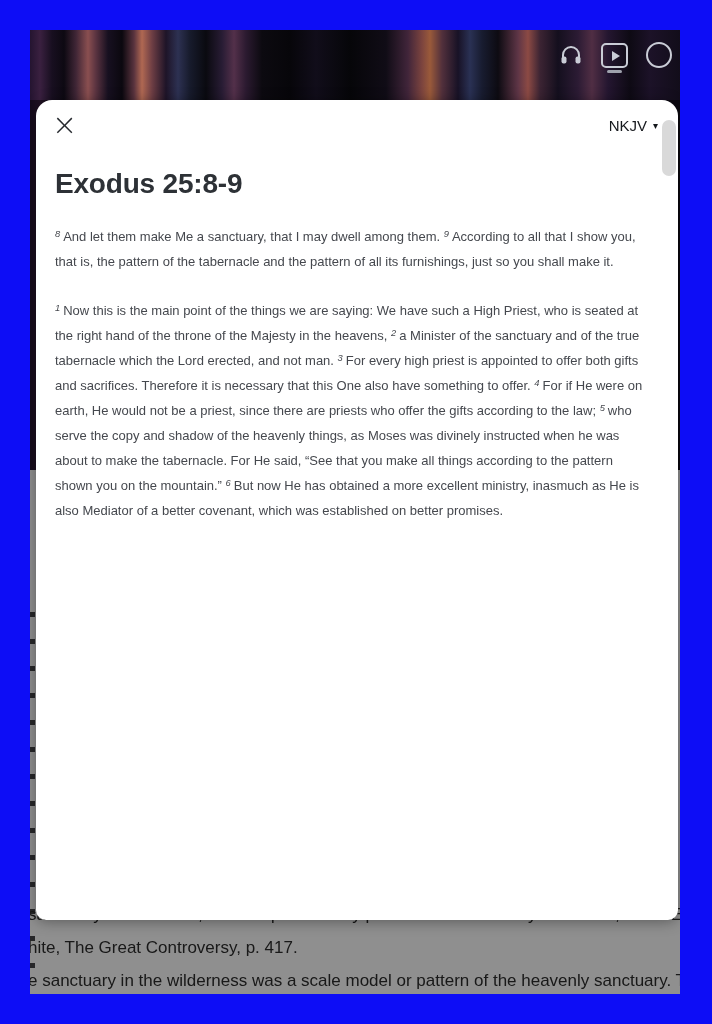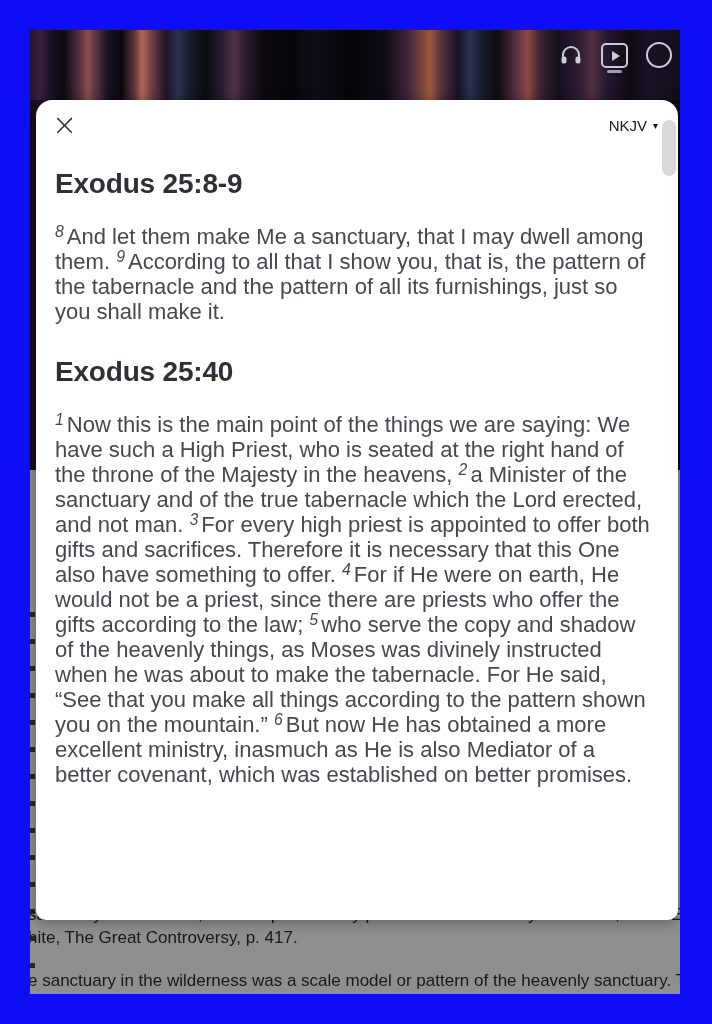--- a/index.html
+++ b/index.html
@@ -23,39 +23,39 @@
   .video-icon{width:23px;height:21px;margin-top:9px;border:2px solid #c9ccd6;border-radius:5px;
     display:flex;align-items:center;justify-content:center;position:relative;}
   .video-icon .tri{width:0;height:0;border-left:8px solid #c9ccd6;border-top:5px solid transparent;border-bottom:5px solid transparent;margin-left:2px;}
   .video-icon .bar{position:absolute;left:4px;right:4px;bottom:-7px;height:3px;background:#9fa2ad;border-radius:2px;}
   .profile-circle{width:22px;height:22px;margin-top:8px;border:2px solid #c9ccd6;border-radius:50%;}
 
   
   .page{position:absolute;left:0;top:440px;width:650px;height:524px;background:#ffffff;}
   .page-line{position:absolute;left:-2px;white-space:nowrap;font-size:17px;color:#2e2e2e;}
   .line-occluded{top:435px;}
-  .line-citation{top:458px;}
+  .line-citation{top:468px;}
   .line-paragraph{top:501px;}
   .edge-fragments{position:absolute;left:0;top:120px;width:5px;height:400px;
     background:repeating-linear-gradient(180deg,transparent 0 22px,rgba(25,25,28,.8) 22px 27px);}
 
   .backdrop{position:absolute;left:0;top:70px;width:650px;height:894px;background:rgba(0,0,0,0.44);border:none;padding:0;}
 
   
   .modal{position:absolute;left:6px;top:70px;width:642px;height:820px;background:#ffffff;
     border-radius:16px 16px 10px 10px;box-shadow:0 2px 14px rgba(0,0,0,.35);}
   .modal-header{display:flex;justify-content:space-between;align-items:center;padding:14px 20px 0 16px;}
   .close-btn{background:none;border:none;padding:0;font-size:30px;line-height:22px;font-weight:300;color:#26292e;cursor:pointer;font-family:"DejaVu Sans",sans-serif;}
   .version{display:flex;align-items:center;gap:6px;font-size:15px;color:#15181c;cursor:pointer;}
   .version .caret{font-size:10px;color:#15181c;}
   .scroll-thumb{position:absolute;right:2px;top:20px;width:14px;height:56px;background:#d9d9d9;border-radius:8px;}
 
   .modal-body{padding:0 26px 0 19px;color:#45484e;}
   .modal-body h2{font-size:28px;font-weight:700;color:#2d3136;margin:32px 0 0;letter-spacing:-0.2px;}
-  .modal-body p{font-size:22px;line-height:25px;margin:24px 0 0;color:#45484e;}
+  .modal-body p{font-size:13px;line-height:25px;margin:24px 0 0;color:#45484e;}
   .modal-body sup{font-style:italic;font-size:0.72em;line-height:0;position:relative;top:-0.45em;vertical-align:baseline;margin-right:3px;}
 </style>
 </head>
 <body>
 
 <div class="frame">
   <div class="screen">
 
     <div class="hero">
       <div class="toolbar">
@@ -87,20 +87,19 @@
       <div class="modal-header">
         <button class="close-btn">×</button>
         <div class="version">
           <span>NKJV</span>
           <span class="caret">▾</span>
         </div>
       </div>
       <div class="modal-body" id="passages">
           <h2>Exodus 25:8-9</h2>
           <p><sup>8</sup>And let them make Me a sanctuary, that I may dwell among them. <sup>9</sup>According to all that I show you, that is, the pattern of the tabernacle and the pattern of all its furnishings, just so you shall make it.</p>
-          <h2>Exodus 25:40</h2>
           <p><sup>1</sup>Now this is the main point of the things we are saying: We have such a High Priest, who is seated at the right hand of the throne of the Majesty in the heavens, <sup>2</sup>a Minister of the sanctuary and of the true tabernacle which the Lord erected, and not man. <sup>3</sup>For every high priest is appointed to offer both gifts and sacrifices. Therefore it is necessary that this One also have something to offer. <sup>4</sup>For if He were on earth, He would not be a priest, since there are priests who offer the gifts according to the law; <sup>5</sup>who serve the copy and shadow of the heavenly things, as Moses was divinely instructed when he was about to make the tabernacle. For He said, “See that you make all things according to the pattern shown you on the mountain.” <sup>6</sup>But now He has obtained a more excellent ministry, inasmuch as He is also Mediator of a better covenant, which was established on better promises.</p>
         </div>
       <div class="scroll-thumb"></div>
     </div>
 
   </div>
 </div>
 
 </body></html>

